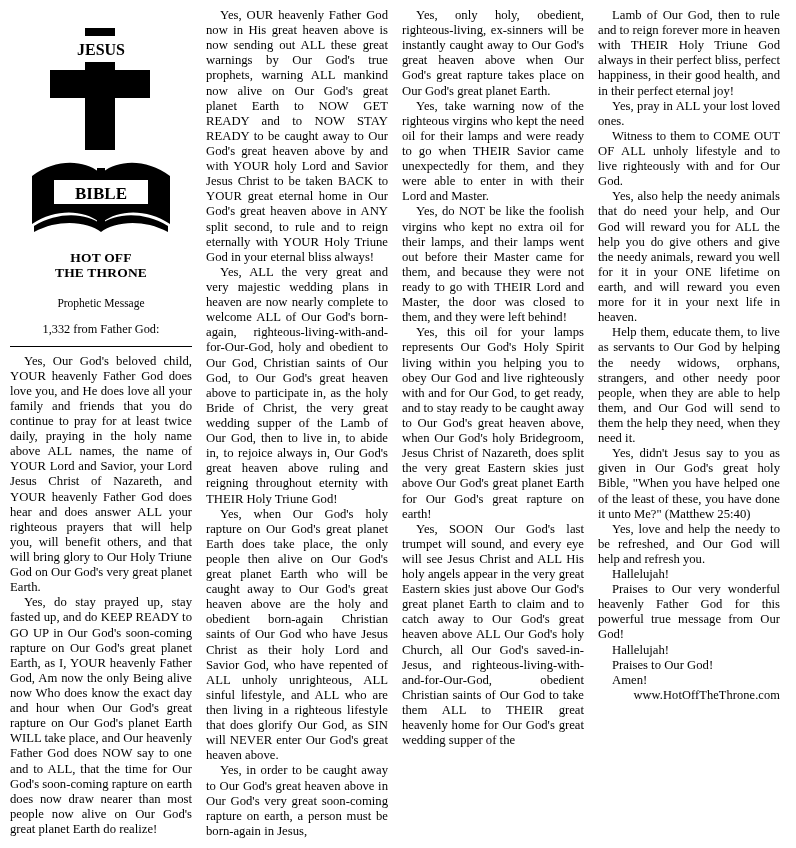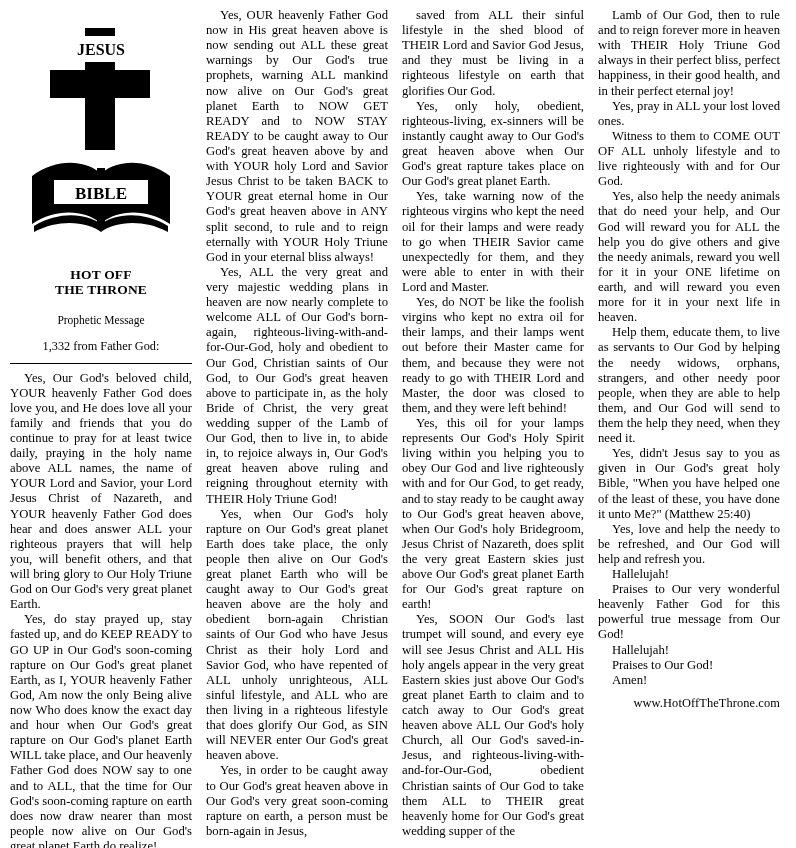--- a/index.html
+++ b/index.html
@@ -53,21 +53,21 @@
   .logo-svg {
     display: block;
     margin: 0 auto;
   }
   .mast-title {
     text-align: center;
     font-size: 13.5px;
     font-weight: bold;
     line-height: 1.12;
     letter-spacing: .2px;
-    margin-top: 21px;
+    margin-top: 4px;
   }
   .mast-sub {
     text-align: center;
     font-size: 11.5px;
     line-height: 1.15;
     margin-top: 17px;
   }
   .mast-issue {
     text-align: center;
     font-size: 12.3px;
@@ -77,21 +77,20 @@
   .rule {
     border: none;
     border-top: 1px solid #000;
     margin: 9px 0 7px 0;
     height: 0;
   }
   
   .footer-url {
     text-align: right;
     font-size: 12.4px;
-    margin-top: 8px;
     letter-spacing: .1px;
   }
   .amen-block p {
     text-indent: 14px;
   }
 </style>
 </head>
 <body>
 
 <div class="page">
@@ -131,21 +130,20 @@
     </div>
 
     <div class="col">
       <p>Yes, OUR heavenly Father God now in His great heaven above is now sending out ALL these great warnings by Our God's  true prophets, warning ALL mankind now alive on Our God's great planet Earth to NOW GET READY and to NOW STAY READY to be caught away to Our God's great heaven above by and with YOUR holy Lord and Savior Jesus Christ to be taken BACK to YOUR great eternal home in Our God's great heaven  above in ANY split second, to rule and to reign eternally with YOUR Holy Triune God in your eternal bliss always!</p>
       <p>Yes, ALL the very great and very majestic wedding plans in heaven are now nearly complete to welcome ALL of Our God's born-again, righteous-living-with-and-for-Our-God, holy and obedient to Our God, Christian saints of Our God, to Our God's great heaven above to participate in, as the holy Bride of Christ, the very great wedding supper of the Lamb of Our God, then to live in, to abide in, to rejoice always in, Our God's great heaven above ruling and reigning throughout eternity with THEIR  Holy Triune God!</p>
       <p>Yes, when Our God's holy rapture on Our God's great planet Earth does take place, the only people then alive on Our God's great planet Earth who will be caught away to Our God's great heaven above are the holy and obedient born-again Christian saints of Our God who have Jesus Christ as their holy Lord and Savior God, who have repented of ALL unholy unrighteous, ALL sinful lifestyle, and ALL who are then living in a righteous lifestyle that does glorify Our God, as SIN will NEVER enter Our God's great heaven above.</p>
       <p>Yes, in order to be caught away to Our God's great heaven above in Our God's very great soon-coming rapture on earth, a person must be born-again in Jesus,</p>
     </div>
 
     <div class="col">
-      <p>saved from ALL their sinful lifestyle in the shed blood of THEIR Lord and Savior God Jesus, and they must be living in a righteous lifestyle on earth that glorifies Our God.</p>
       <p>Yes, only holy, obedient, righteous-living, ex-sinners will be instantly caught away to Our God's great heaven above when Our God's great rapture takes place on Our God's great planet Earth.</p>
       <p>Yes, take warning now of the righteous virgins who kept the need oil for their lamps and were ready to go when THEIR Savior came unexpectedly for them, and they were able to enter in with their Lord and Master.</p>
       <p>Yes, do NOT be like the foolish virgins who kept no extra oil for their lamps, and their lamps went out before their Master came for them, and because they were not ready to go with THEIR Lord and Master, the door was closed to them, and they were left behind!</p>
       <p>Yes, this oil for your lamps represents Our God's Holy Spirit living within you helping you to obey Our God and live righteously with and for Our God, to get ready, and to stay ready to be caught away to Our God's great heaven above, when Our God's holy Bridegroom, Jesus Christ of Nazareth, does split the very great Eastern skies just above Our God's great planet Earth for Our God's great rapture on earth!</p>
       <p>Yes, SOON Our God's last trumpet will sound, and every eye will see Jesus Christ and ALL His holy angels appear in the very great Eastern skies just above Our God's great planet Earth to claim and to catch away to Our God's great heaven above ALL Our God's holy Church, all Our God's saved-in-Jesus, and righteous-living-with-and-for-Our-God, obedient Christian saints of Our God to take them ALL to THEIR great heavenly home for Our God's great wedding supper of the</p>
     </div>
 
     <div class="col">
       <p>Lamb of Our God, then to rule and to reign forever more in heaven with THEIR Holy Triune God always in their perfect bliss, perfect happiness, in their good health, and in their perfect eternal joy!</p>
       <p>Yes, pray in ALL your lost loved ones.</p>

